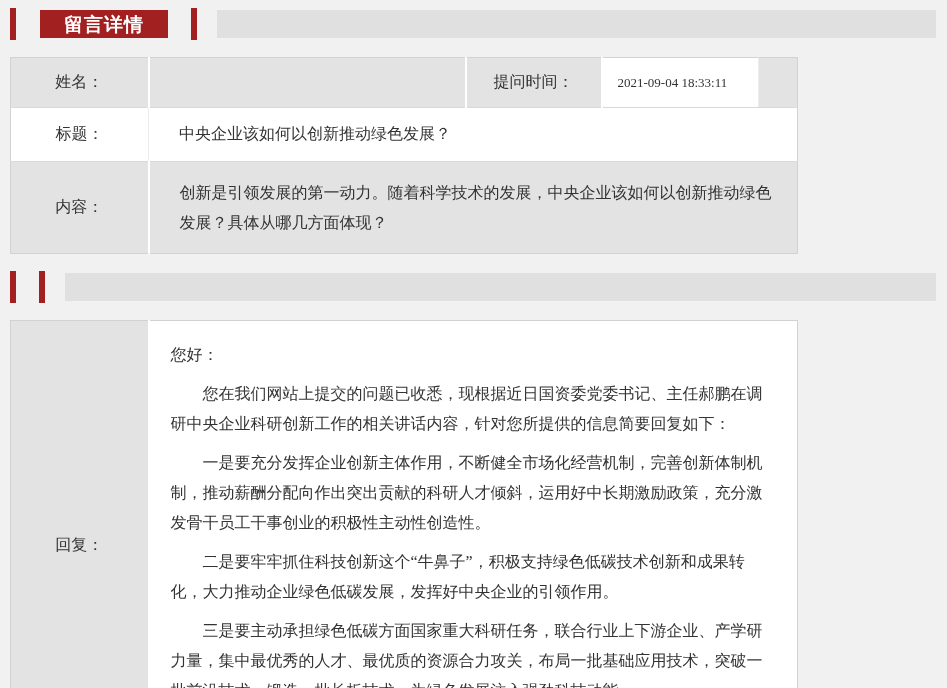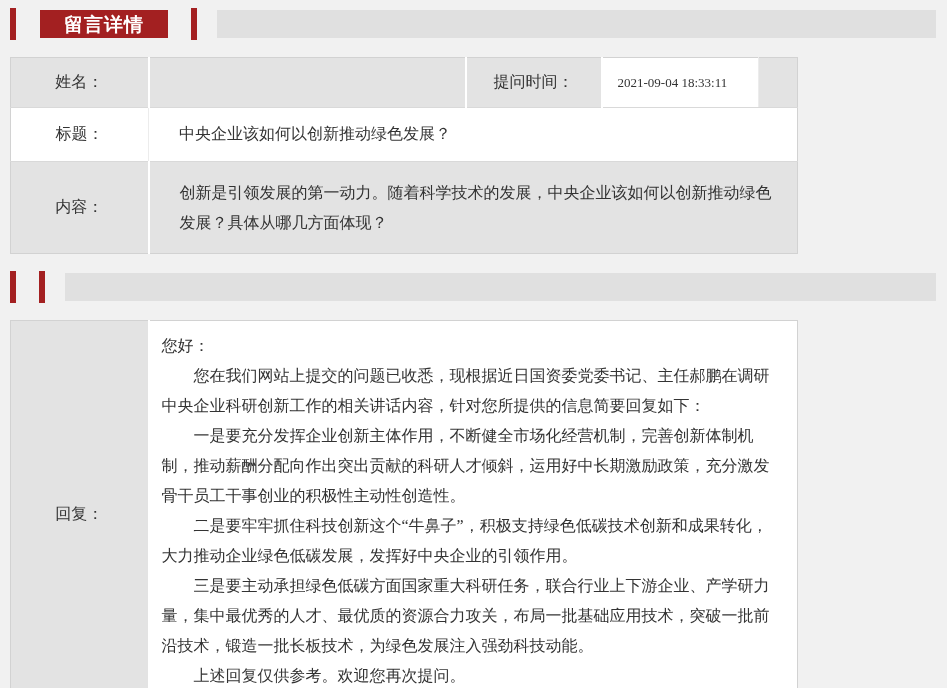--- a/index.html
+++ b/index.html
@@ -85,21 +85,21 @@
   }
   td.multiline{
     line-height:30px;
     padding-top:8px;padding-bottom:8px;margin-left:11px;
   }
   td.replybody{
     padding:10px 14px 16px 12px;
     line-height:30px;
     vertical-align:top;
   }
-  td.replybody p{margin:0;text-indent:2em;}
+  td.replybody p{margin:9px;text-indent:2em;}
   td.replybody p:first-child{text-indent:0;}
 </style>
 </head>
 <body>
 
 <div class="page">
 
   <div class="section-header">
     <div class="vbar"></div>
     <div class="badge">留言详情</div>

